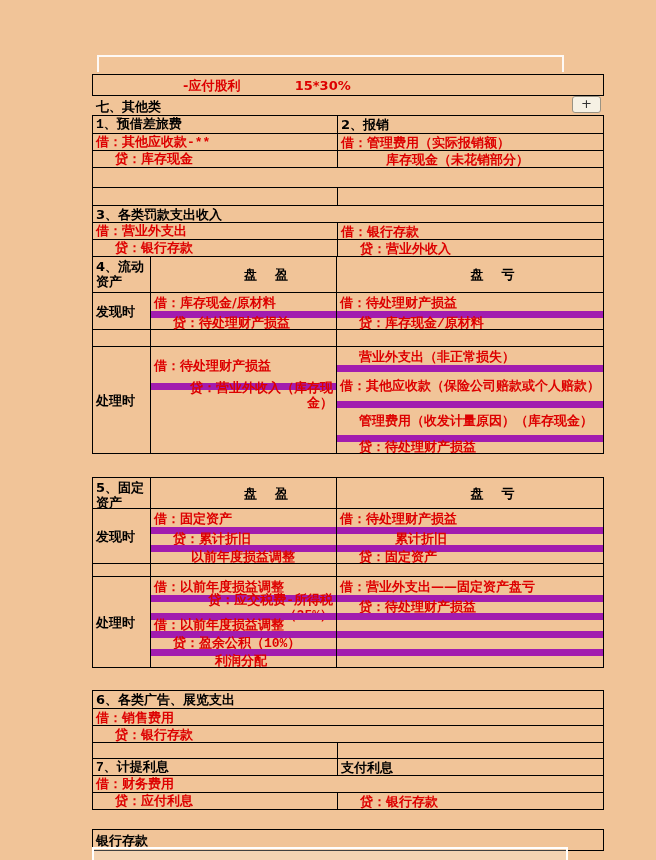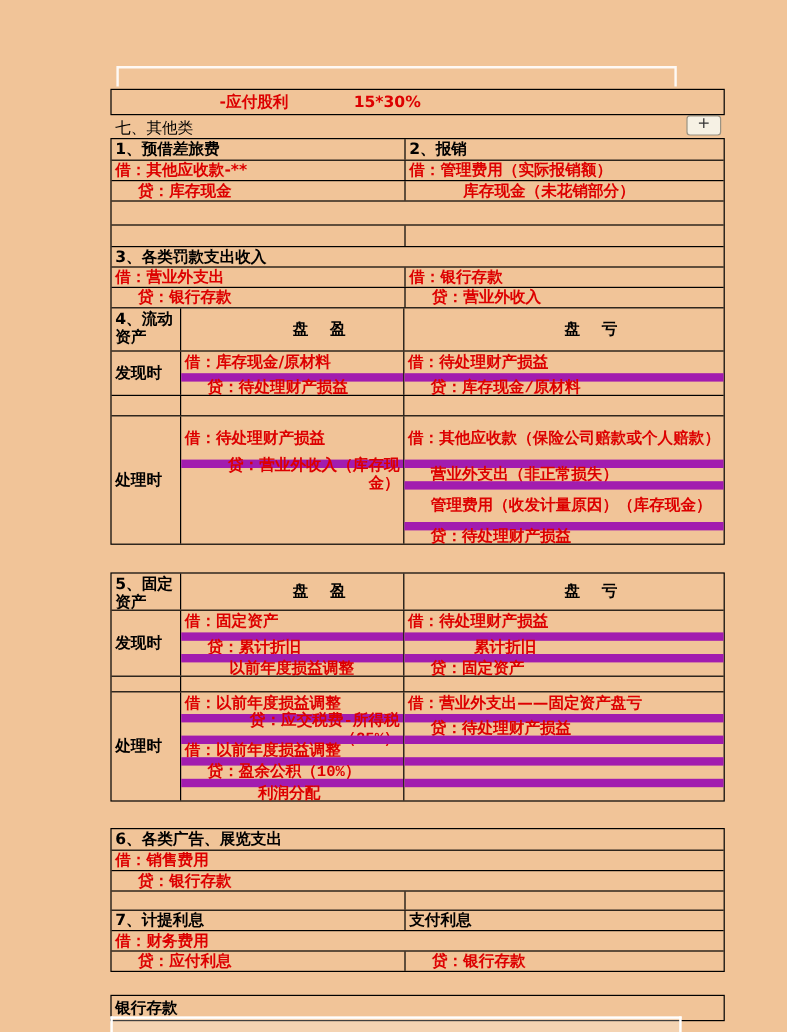--- a/index.html
+++ b/index.html
@@ -28,38 +28,38 @@
   }
 
   .tbl {
     border:1px solid #000;
     color:#dd0000; font-weight:bold; font-size:13px;
   }
   .row { display:flex; align-items:stretch; }
   .row + .row { border-top:1px solid #000; }
   .cell { padding:0 3px; display:flex; align-items:center; line-height:15px; min-height:100%; }
   .full { flex:1; }
-  .c1 { width:244px; }
+  .c1 { width:244px;font-family:Liberation Mono, monospace; }
   .c2 { flex:1; border-left:1px solid #000; }
   .side { width:57px; }
   .midw { width:186px; border-left:1px solid #000; }
   .lastw { flex:1; border-left:1px solid #000; }
   .col { display:flex; flex-direction:column; border-left:1px solid #000; }
   .col.mid { width:186px; }
   .col.last { flex:1; }
   .sub { padding:0 3px; display:flex; align-items:center; line-height:15px; }
   .sub + .sub { border-top:7px solid #a21caf;font-family:Liberation Mono, monospace; }
   .blk { color:#000; }
   .center { justify-content:center; text-align:center;padding-left:48px; }
   .top { align-items:flex-start; padding-top:2px; }
   .pre { white-space:pre; }
   .in1 { padding-left:22px;text-align:right; }
   .in2 { padding-left:40px; }
   .in3 { padding-left:58px; }
-  .section-title { color:#000; font-weight:normal; font-size:13px; height:19px; padding:2px 4px 0 4px; }
+  .section-title { color:#000; font-weight:bold; font-size:13px; height:19px; padding:2px 4px 0 4px; }
 </style>
 </head>
 <body>
 
 <div class="prev-box"></div>
 <div class="plus-btn">+</div>
 
 <div class="page">
 
   <div class="tbl">
@@ -123,22 +123,22 @@
       <div class="cell midw"></div>
       <div class="cell lastw"></div>
     </div>
     <div class="row">
       <div class="cell side blk">处理时</div>
       <div class="col mid">
         <div class="sub" style="height:36px">借：待处理财产损益</div>
         <div class="sub in1" style="height:18px">贷：营业外收入（库存现金）</div>
       </div>
       <div class="col last">
+        <div class="sub in1" style="height:18px">营业外支出（非正常损失）</div>
         <div class="sub" style="height:36px">借：其他应收款（保险公司赔款或个人赔款）</div>
-        <div class="sub in1" style="height:18px">营业外支出（非正常损失）</div>
         <div class="sub in1" style="height:34px">管理费用（收发计量原因）（库存现金）</div>
         <div class="sub in1" style="height:18px">贷：待处理财产损益</div>
       </div>
     </div>
   </div>
 
   <div class="tbl" style="margin-top:23px">
     <div class="row" style="height:30px">
       <div class="cell side blk top">5、固定资产</div>
       <div class="cell midw blk center pre">盘    盈</div>

